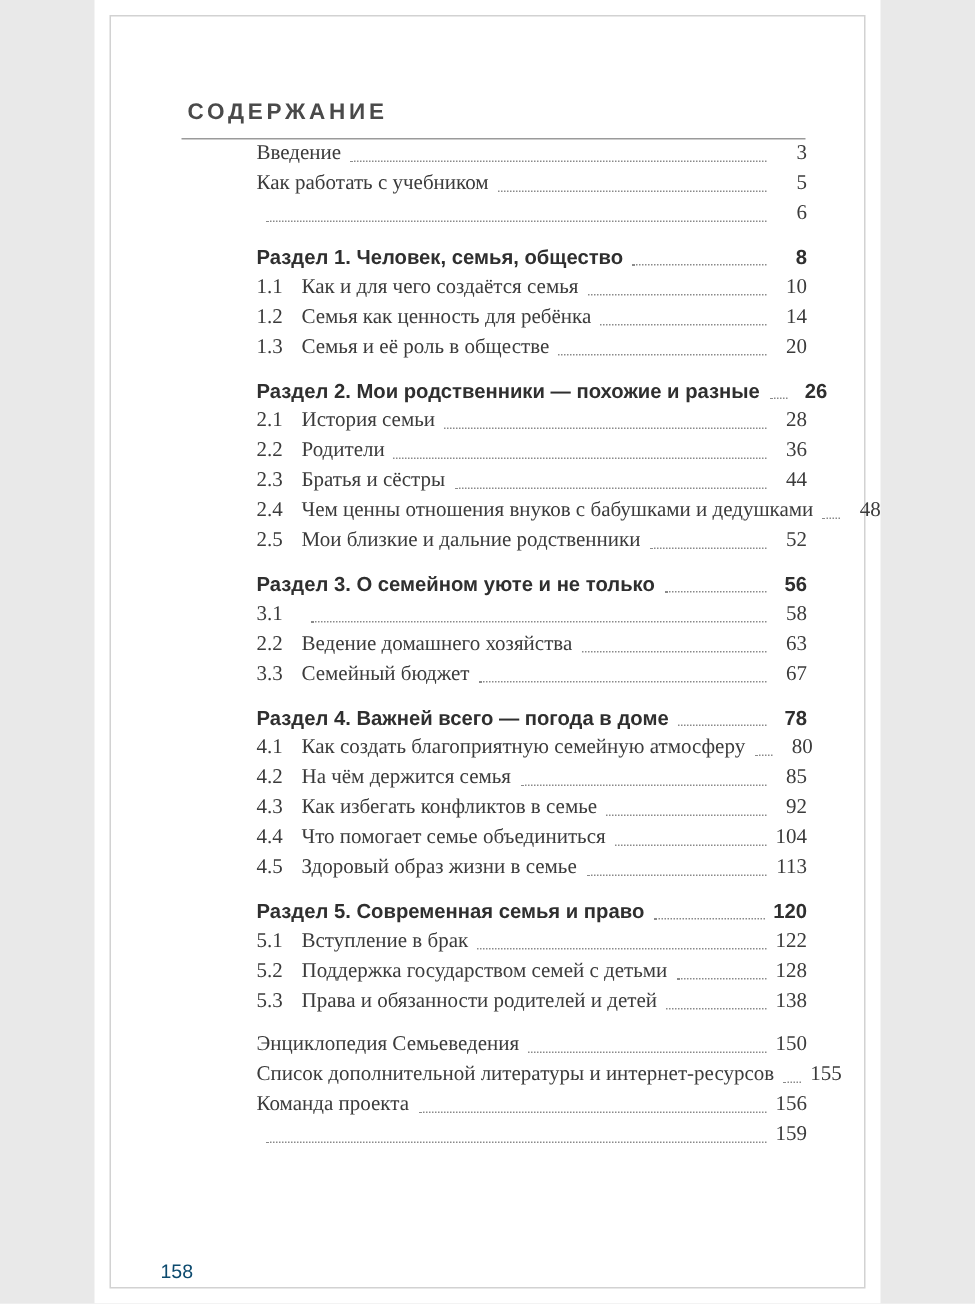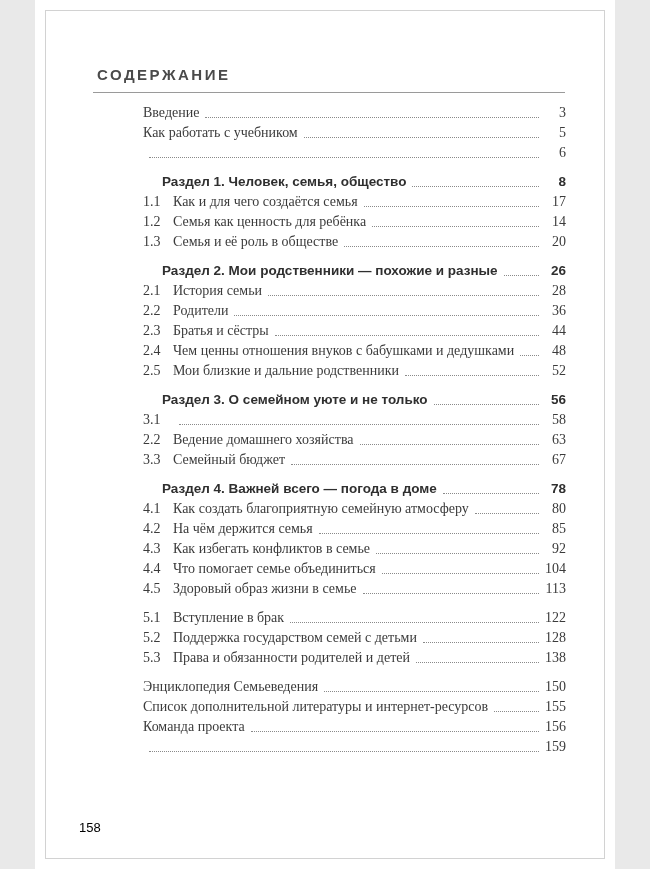--- a/index.html
+++ b/index.html
@@ -1,18 +1,18 @@
 <!DOCTYPE html>
 <html lang="ru"><head>
 <meta charset="utf-8">
 <style>
   html, body { margin: 0; padding: 0; background: #e9e9e9; }
   .sheet {
     position: relative;
-    width: 580px;
+    width: 524px;
     height: 869px;
     margin: 0 auto;
     background: #ffffff;
     font-family: "Liberation Serif", serif;
     color: #3b3b3b;
     overflow: hidden;
   }
   .frame {
     position: absolute;
     inset: 10px;
@@ -36,62 +36,61 @@
     right: 50px;
     top: 92px;
     border: 0;
     border-top: 1px solid #9a9a9a;
     margin: 0;
   }
   .toc {
     position: absolute;
     left: 108px;
     right: 49px;
-    top: 102px;
+    top: 92px;
   }
   .group { margin-top: 9px; }
   .group:first-child { margin-top: 0; }
   .row {
     display: flex;
     align-items: flex-end;
     height: 20px;
     font-size: 14px;
     line-height: 19px;
     white-space: nowrap;
   }
   .row.heading {
     font-family: "Liberation Sans", sans-serif;
     font-weight: bold;
     color: #2f2f2f;
     font-size: 13.5px;
-    margin-left: 19px;
   }
   .num {
     width: 30px;
     flex-shrink: 0;
   }
   .title { flex-shrink: 0; }
   .leader {
     flex: 1;
     border-bottom: 1px dotted #8a8a8a;
     margin: 0 5px 4px 6px;
     min-width: 12px;
   }
   .pagenum {
     min-width: 22px;
     text-align: right;
     flex-shrink: 0;
   }
   .footer-pagenum {
     position: absolute;
     left: 44px;
-    top: 820px;
+    top: 840px;
     font-family: "Liberation Sans", sans-serif;
     font-size: 13px;
-    color: #000000;
+    color: #0c4a6e;
   }
 </style>
 </head>
 <body>
 
 <div class="sheet">
   <div class="frame"></div>
   <h1 class="toc-header">СОДЕРЖАНИЕ</h1>
   <hr class="header-rule">
   <div class="toc" id="toc">
@@ -114,21 +113,21 @@
       <div class="group">
         <div class="row heading">
           <span class="title">Раздел 1. Человек, семья, общество</span>
           <span class="leader"></span>
           <span class="pagenum">8</span>
         </div>
         <div class="row item">
           <span class="num">1.1</span>
           <span class="title">Как и для чего создаётся семья</span>
           <span class="leader"></span>
-          <span class="pagenum">17</span>
+          <span class="pagenum">10</span>
         </div>
         <div class="row item">
           <span class="num">1.2</span>
           <span class="title">Семья как ценность для ребёнка</span>
           <span class="leader"></span>
           <span class="pagenum">14</span>
         </div>
         <div class="row item">
           <span class="num">1.3</span>
           <span class="title">Семья и её роль в обществе</span>
@@ -228,20 +227,25 @@
           <span class="pagenum">104</span>
         </div>
         <div class="row item">
           <span class="num">4.5</span>
           <span class="title">Здоровый образ жизни в семье</span>
           <span class="leader"></span>
           <span class="pagenum">113</span>
         </div>
       </div>
       <div class="group">
+        <div class="row heading">
+          <span class="title">Раздел 5. Современная семья и право</span>
+          <span class="leader"></span>
+          <span class="pagenum">120</span>
+        </div>
         <div class="row item">
           <span class="num">5.1</span>
           <span class="title">Вступление в брак</span>
           <span class="leader"></span>
           <span class="pagenum">122</span>
         </div>
         <div class="row item">
           <span class="num">5.2</span>
           <span class="title">Поддержка государством семей с детьми</span>
           <span class="leader"></span>

